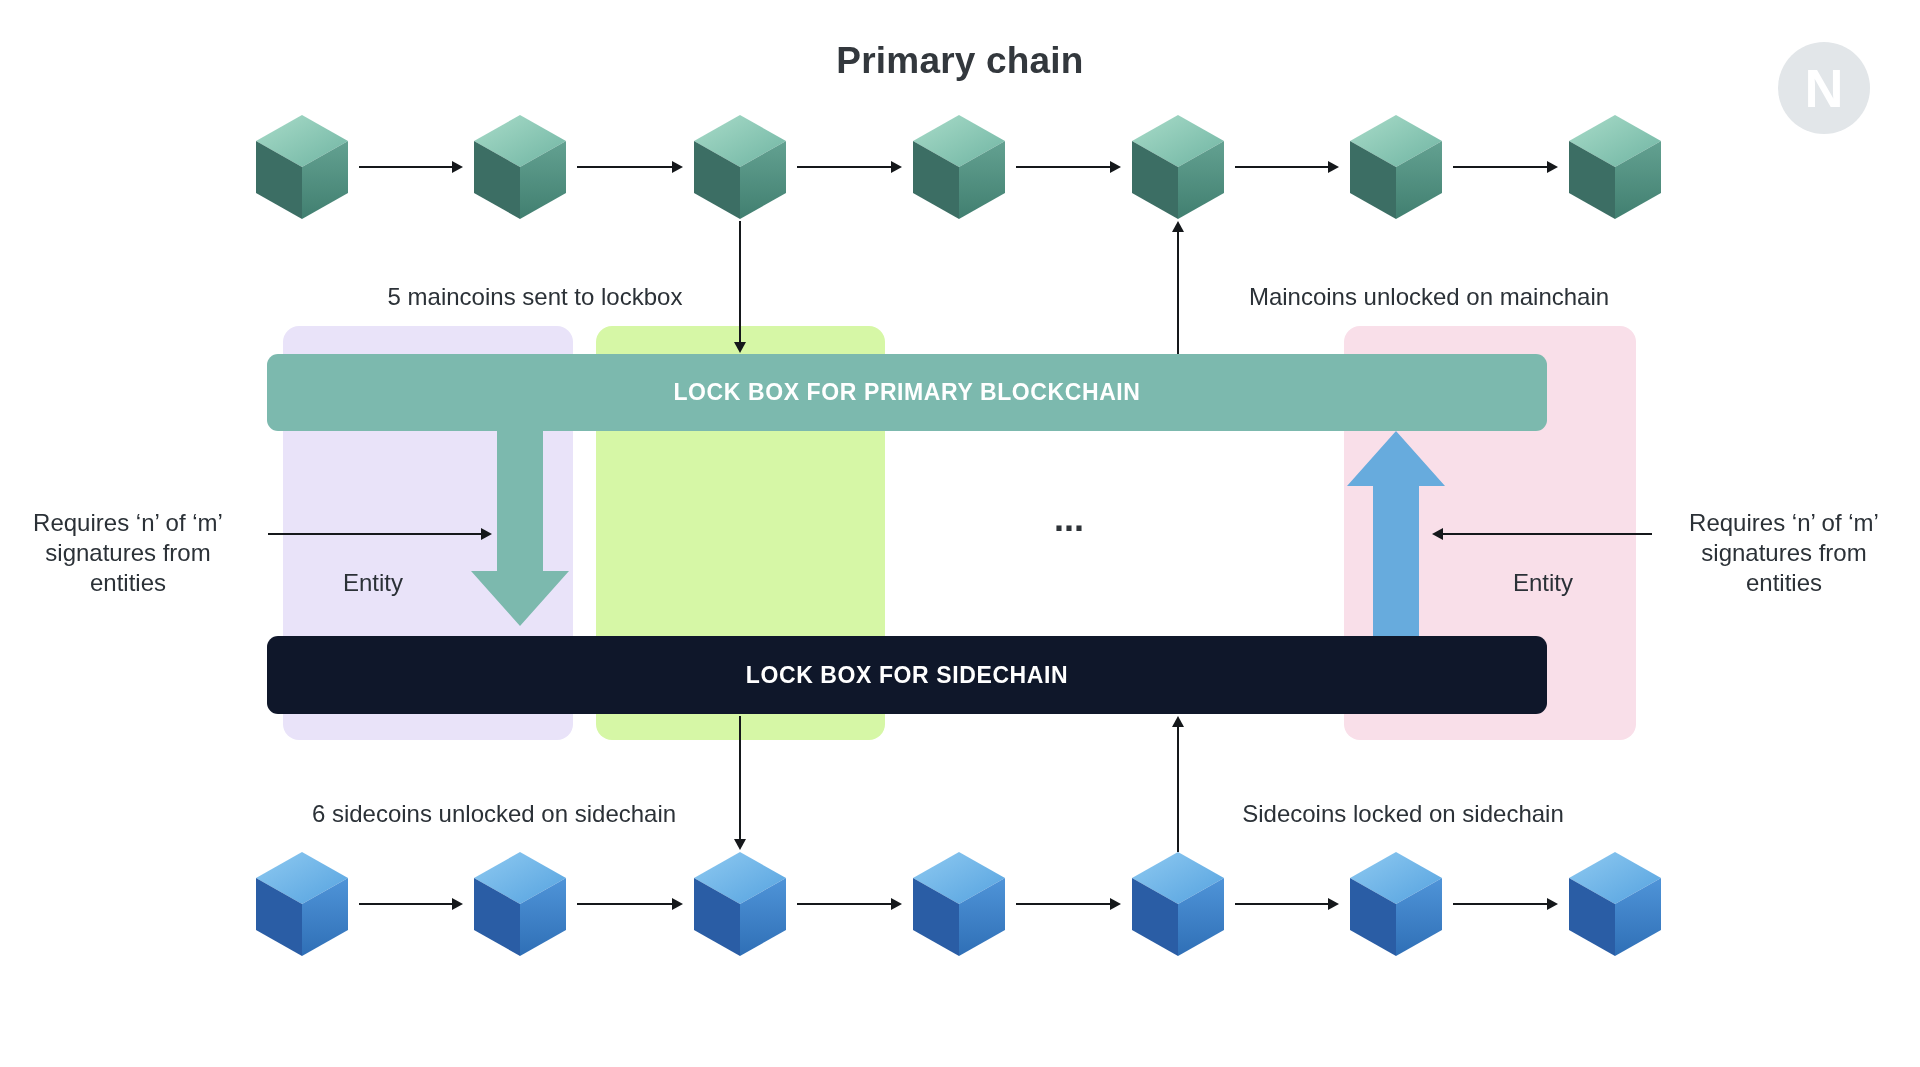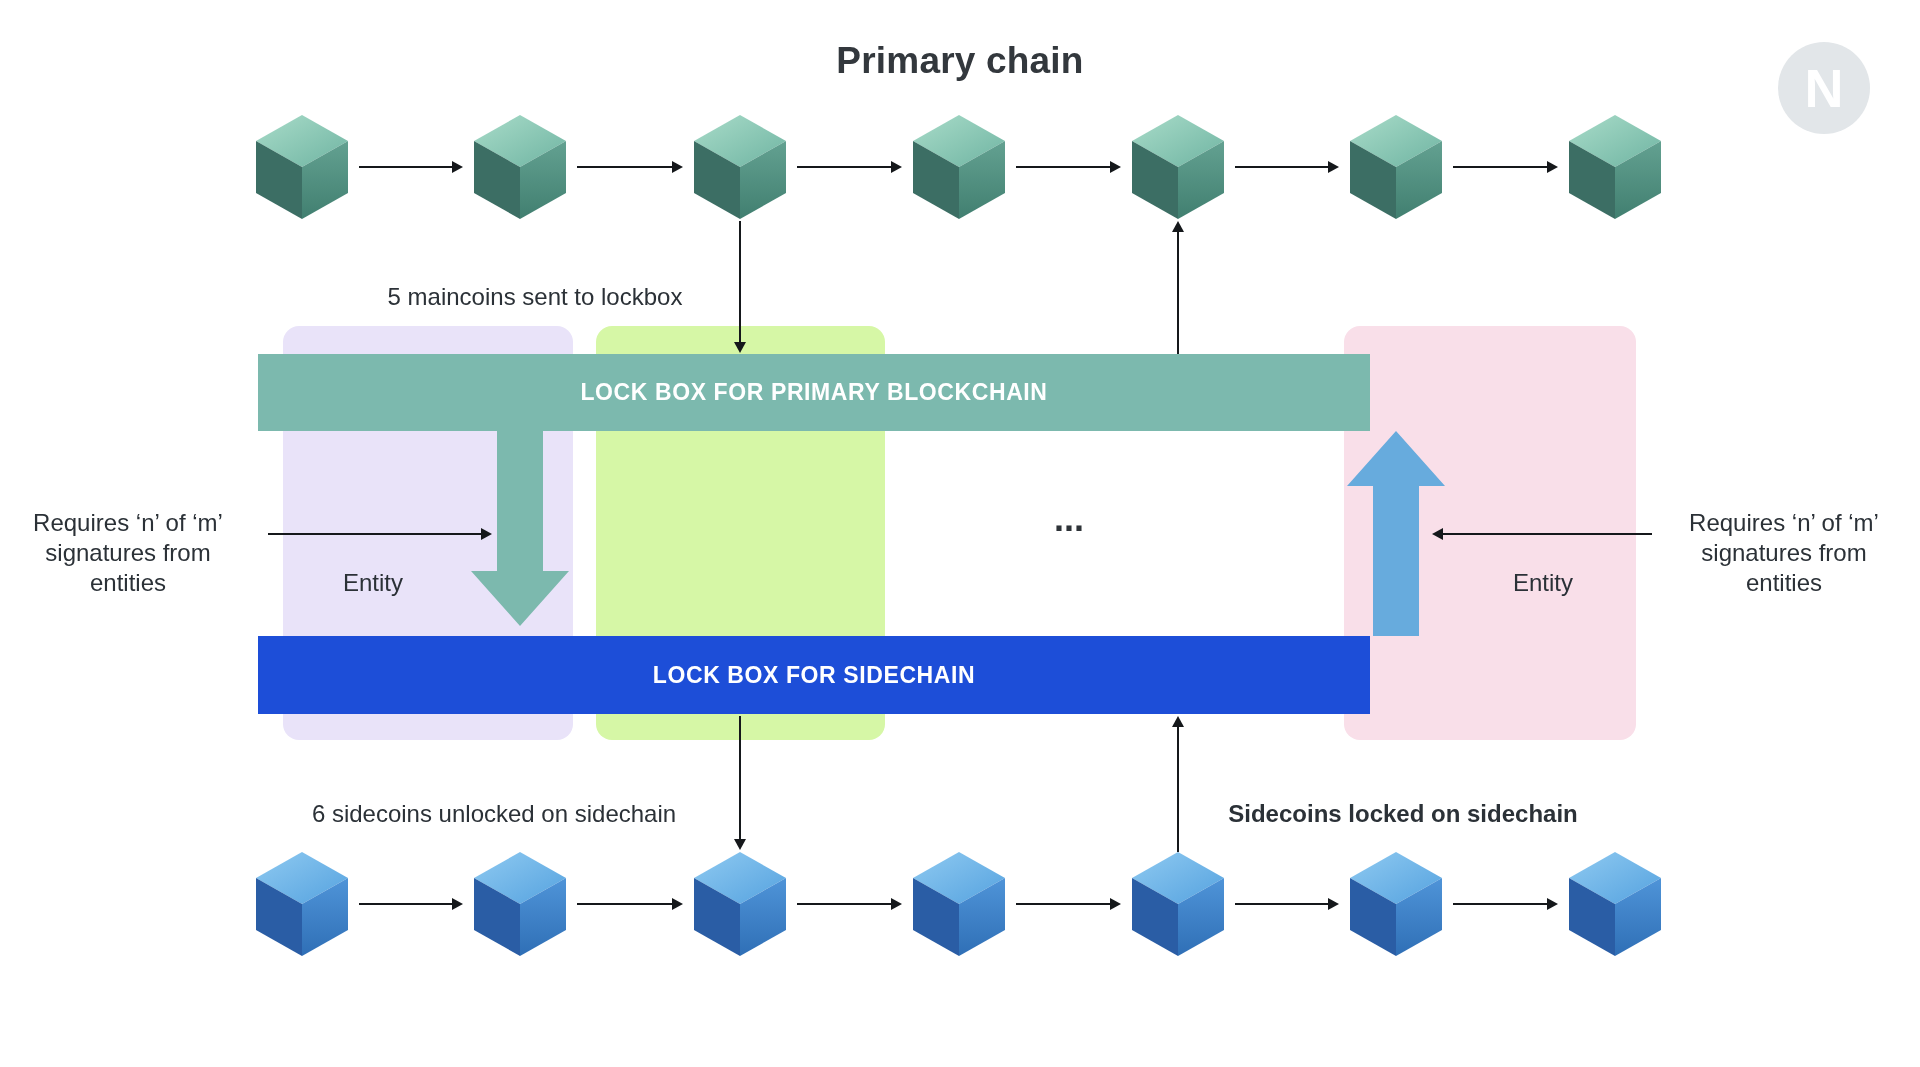--- a/index.html
+++ b/index.html
@@ -9,21 +9,21 @@
   }
   .abs{position:absolute;}
   .chain-title{
     position:absolute;left:0;width:1920px;text-align:center;
     font-size:37px;font-weight:600;color:#33383d;letter-spacing:0.2px;
   }
   .label{
     position:absolute;text-align:center;font-size:24px;color:#2b3137;line-height:30px;margin-top:20px;
   }
   .band{
-    position:absolute;left:258px;width:1112px;display:flex;align-items:center;justify-content:center;
+    position:absolute;left:267px;width:1280px;display:flex;align-items:center;justify-content:center;border-radius:11px;
   }
   .band-text{
     color:#ffffff;font-size:23px;font-weight:700;letter-spacing:0.6px;text-align:center;
   }
   .region{
     position:absolute;top:326px;height:414px;border-radius:16px;
   }
   .cube-wrap{position:absolute;width:92px;height:104px;}
   
   .arrow-right{position:absolute;height:2px;background:#15181b;}
@@ -60,21 +60,21 @@
 
 <div class="canvas">
 
   <div class="region" style="left: 283px; width: 290px; background: rgb(233, 227, 249);"></div>
   <div class="region" style="left: 596px; width: 289px; background: rgb(214, 247, 166);"></div>
   <div class="region" style="left: 1344px; width: 292px; background: rgb(249, 223, 233);"></div>
 
   <div class="band" style="top: 354px; height: 77px; background: rgb(124, 185, 174);">
     <span class="band-text">LOCK BOX FOR PRIMARY BLOCKCHAIN</span>
   </div>
-  <div class="band" style="top: 636px; height: 78px; background: #1d4ed8;">
+  <div class="band" style="top: 636px; height: 78px; background: #0f172a;">
     <span class="band-text">LOCK BOX FOR SIDECHAIN</span>
   </div>
 
   <svg class="abs" style="left:471px;top:431px;" width="98" height="195">
     <polygon id="tealArrowPoly" points="26,0 72,0 72,140 98,140 49,195 0,140 26,140" fill="#7cb9ae"></polygon>
   </svg>
   <svg class="abs" style="left:1347px;top:431px;" width="98" height="205">
     <polygon id="blueArrowPoly" points="49,0 98,55 72,55 72,205 26,205 26,55 0,55" fill="#67abdd"></polygon>
   </svg>
 
@@ -309,22 +309,23 @@
   <div class="arrow-up" style="left:1177px;top:231px;height:123px;"></div>
   <div class="arrow-down" style="left:739px;top:716px;height:124px;"></div>
   <div class="arrow-up" style="left:1177px;top:726px;height:126px;"></div>
 
   <div class="arrow-right" style="left:268px;top:533px;width:214px;"></div>
   <div class="arrow-left" style="left:1442px;top:533px;width:210px;"></div>
 
   <div class="chain-title" style="top:40px;">Primary chain</div>
 
   <div class="label" style="left:355px;top:262px;width:360px;">5 maincoins sent to lockbox</div>
+  <div class="label" style="left:1229px;top:262px;width:400px;">Maincoins unlocked on mainchain</div>
   <div class="label" style="left:294px;top:779px;width:400px;">6 sidecoins unlocked on sidechain</div>
-  <div class="label" style="left:1203px;top:779px;width:400px;font-weight:bold;">Sidecoins locked on sidechain</div>
+  <div class="label" style="left:1203px;top:779px;width:400px;">Sidecoins locked on sidechain</div>
 
   <div class="label" style="left:12px;top:488px;width:232px;">Requires ‘n’ of ‘m’ signatures from entities</div>
   <div class="label" style="left:1668px;top:488px;width:232px;">Requires ‘n’ of ‘m’ signatures from entities</div>
 
   <div class="label" style="left:273px;top:548px;width:200px;">Entity</div>
   <div class="label" style="left:1443px;top:548px;width:200px;">Entity</div>
 
   <div class="ellipsis" style="left:1019px;top:498px;width:100px;">...</div>
 
   <div class="logo">

